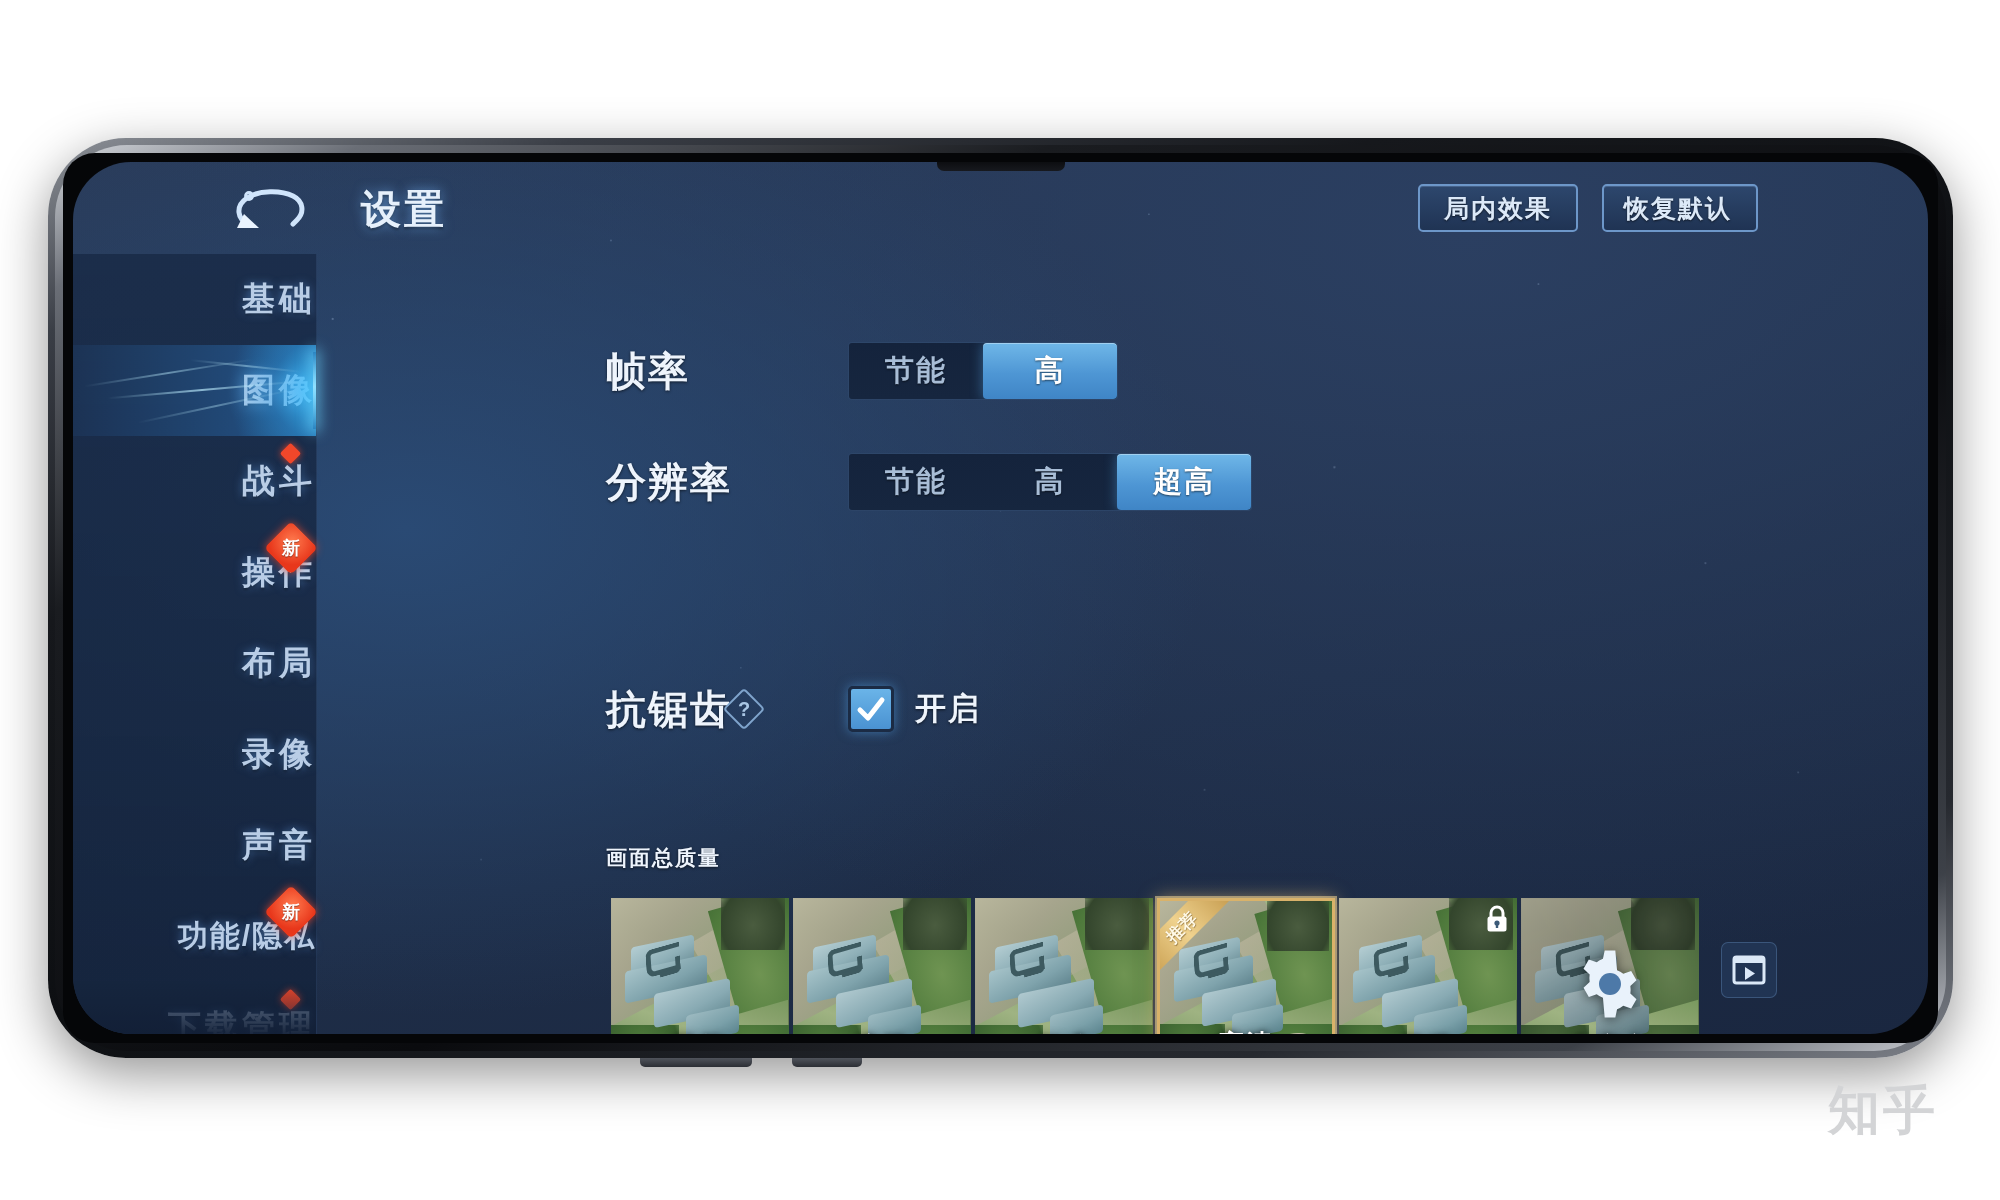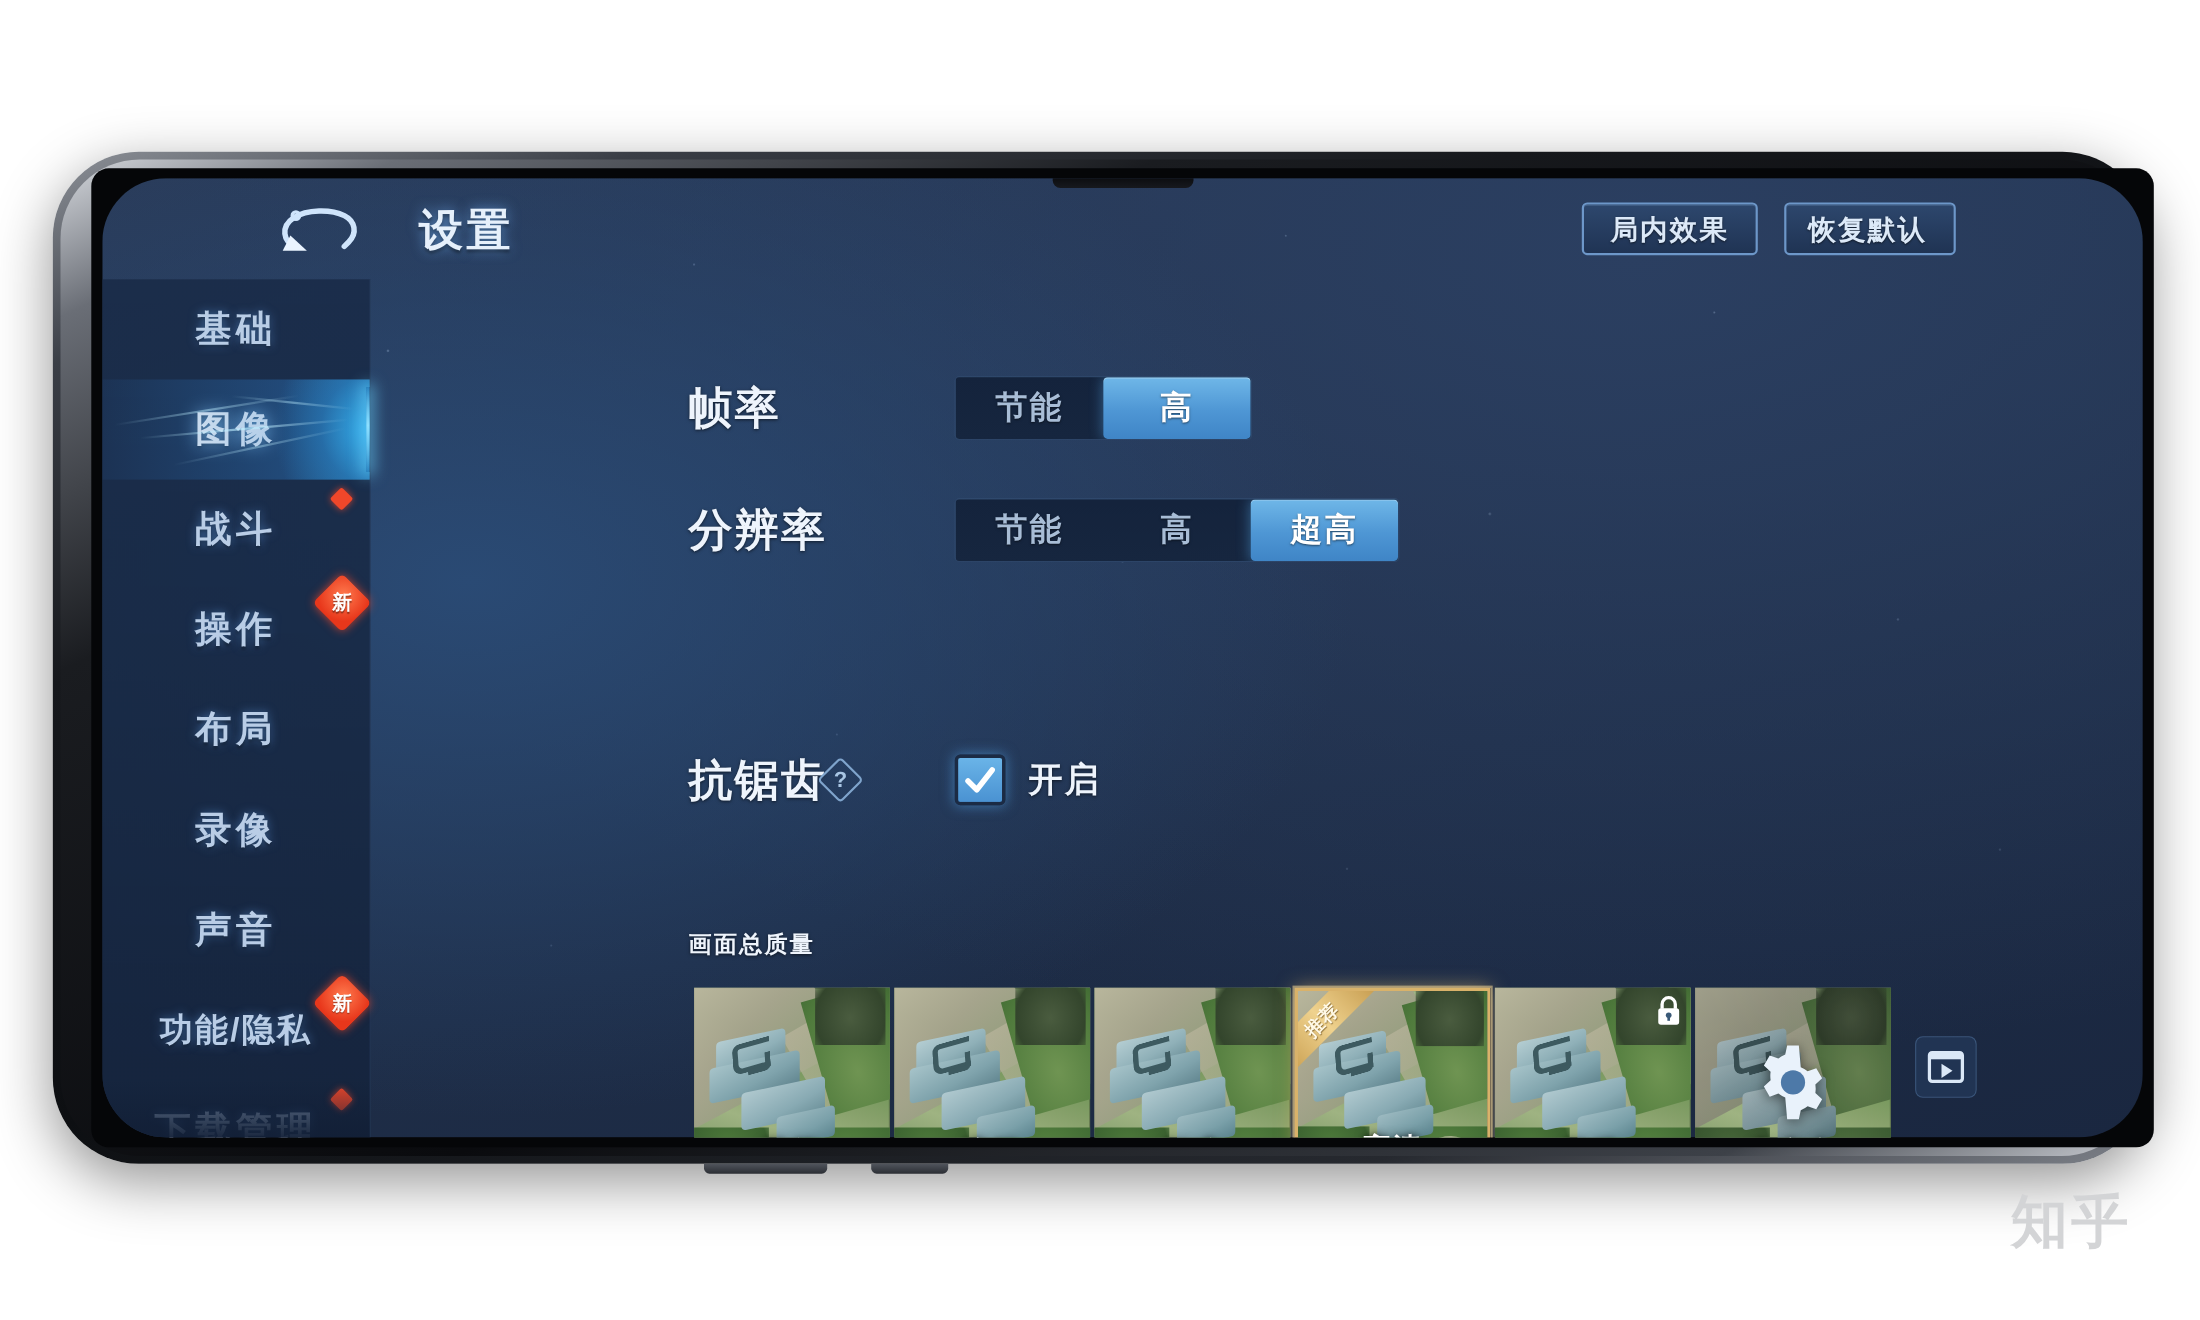--- a/index.html
+++ b/index.html
@@ -21,24 +21,23 @@
     box-shadow:0 16px 52px rgba(0,0,0,.42);
   }
   #phone-inner-ring {
     width:100%; height:100%;
     border-radius:72px;
     background:linear-gradient(155deg,#d6d9de 0%,#6a6e76 8%,#1a1c20 26%,#0a0b0e 60%,#3d4148 90%,#c9ccd2 100%);
     padding:8px;
   }
   #phone-bezel {
     width:100%; height:100%;
-    border-radius:16px;
+    border-radius:32px;
     background:#050608;
     padding:9px 10px;
-    margin-left:20px;
   }
   #phone-screen {
     width:100%; height:100%;
     border-radius:58px;
     overflow:hidden;
     position:relative;
     background:
       radial-gradient(ellipse 70% 90% at 18% 42%, #2a4a74 0%, rgba(42,74,116,0) 62%),
       radial-gradient(ellipse 100% 120% at 75% 8%, #2b3f61 0%, rgba(43,63,97,0) 70%),
       linear-gradient(165deg,#2a3a57 0%,#233450 30%,#1e2d47 62%,#1a2740 100%);
@@ -114,21 +113,21 @@
 
   
   #sidebar {
     position:absolute; left:0; top:92px; bottom:0; width:244px;
     background:linear-gradient(180deg,rgba(23,40,68,.78) 0%,rgba(21,37,63,.82) 55%,rgba(20,35,60,.86) 100%);
     border-right:1px solid rgba(110,155,210,.14);
     z-index:11;
   }
   .nav-item {
     position:relative; height:91px;
-    display:flex; align-items:center; justify-content:center;
+    display:flex; align-items:center; justify-content:flex-end;
     cursor:pointer;
   }
   .nav-label {
     font-size:33px; font-weight:bold; letter-spacing:4px;
     color:#b9cde6;
     text-shadow:0 0 9px rgba(110,175,255,.5), 0 2px 3px rgba(0,0,0,.5);
     white-space:nowrap;
   }
   .nav-item.active .nav-label { color:#ffffff; text-shadow:0 0 16px rgba(150,210,255,.95), 0 2px 3px rgba(0,0,0,.5); }
   .nav-item.active::before {

